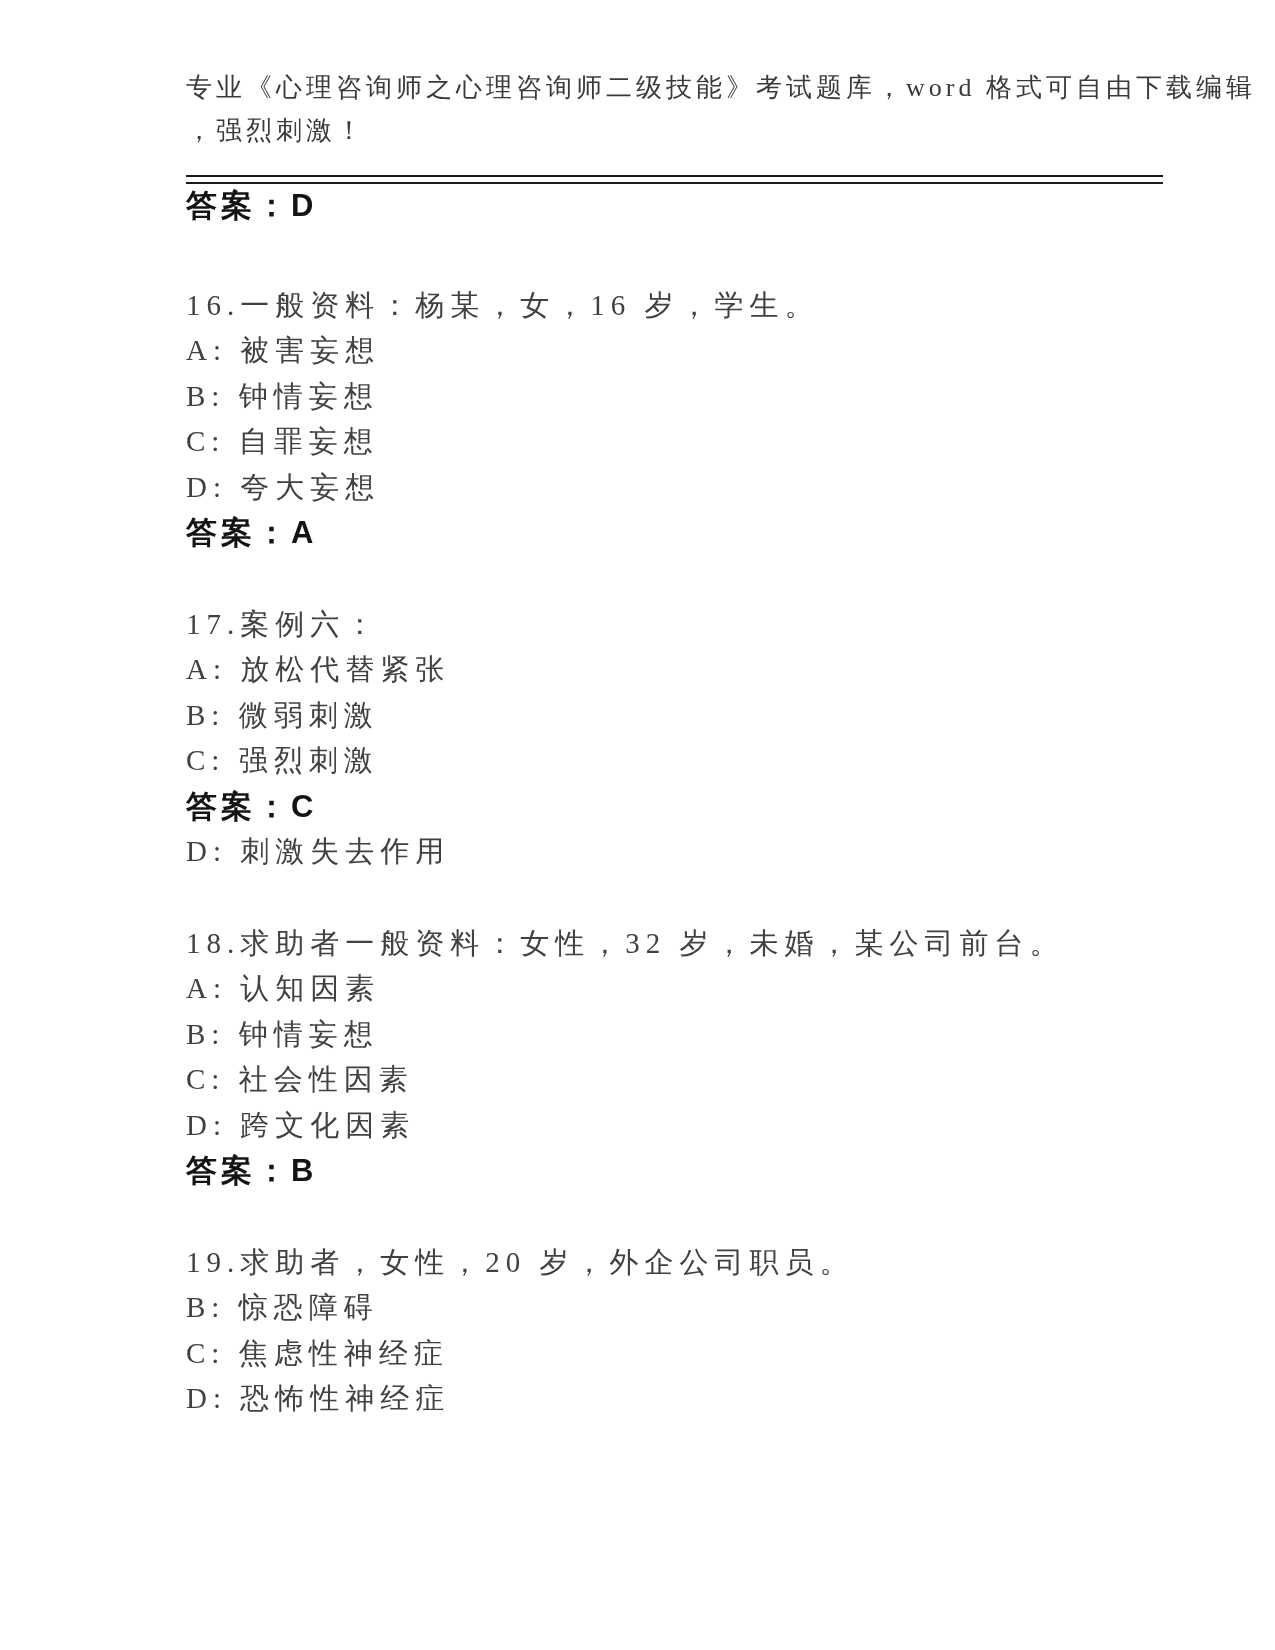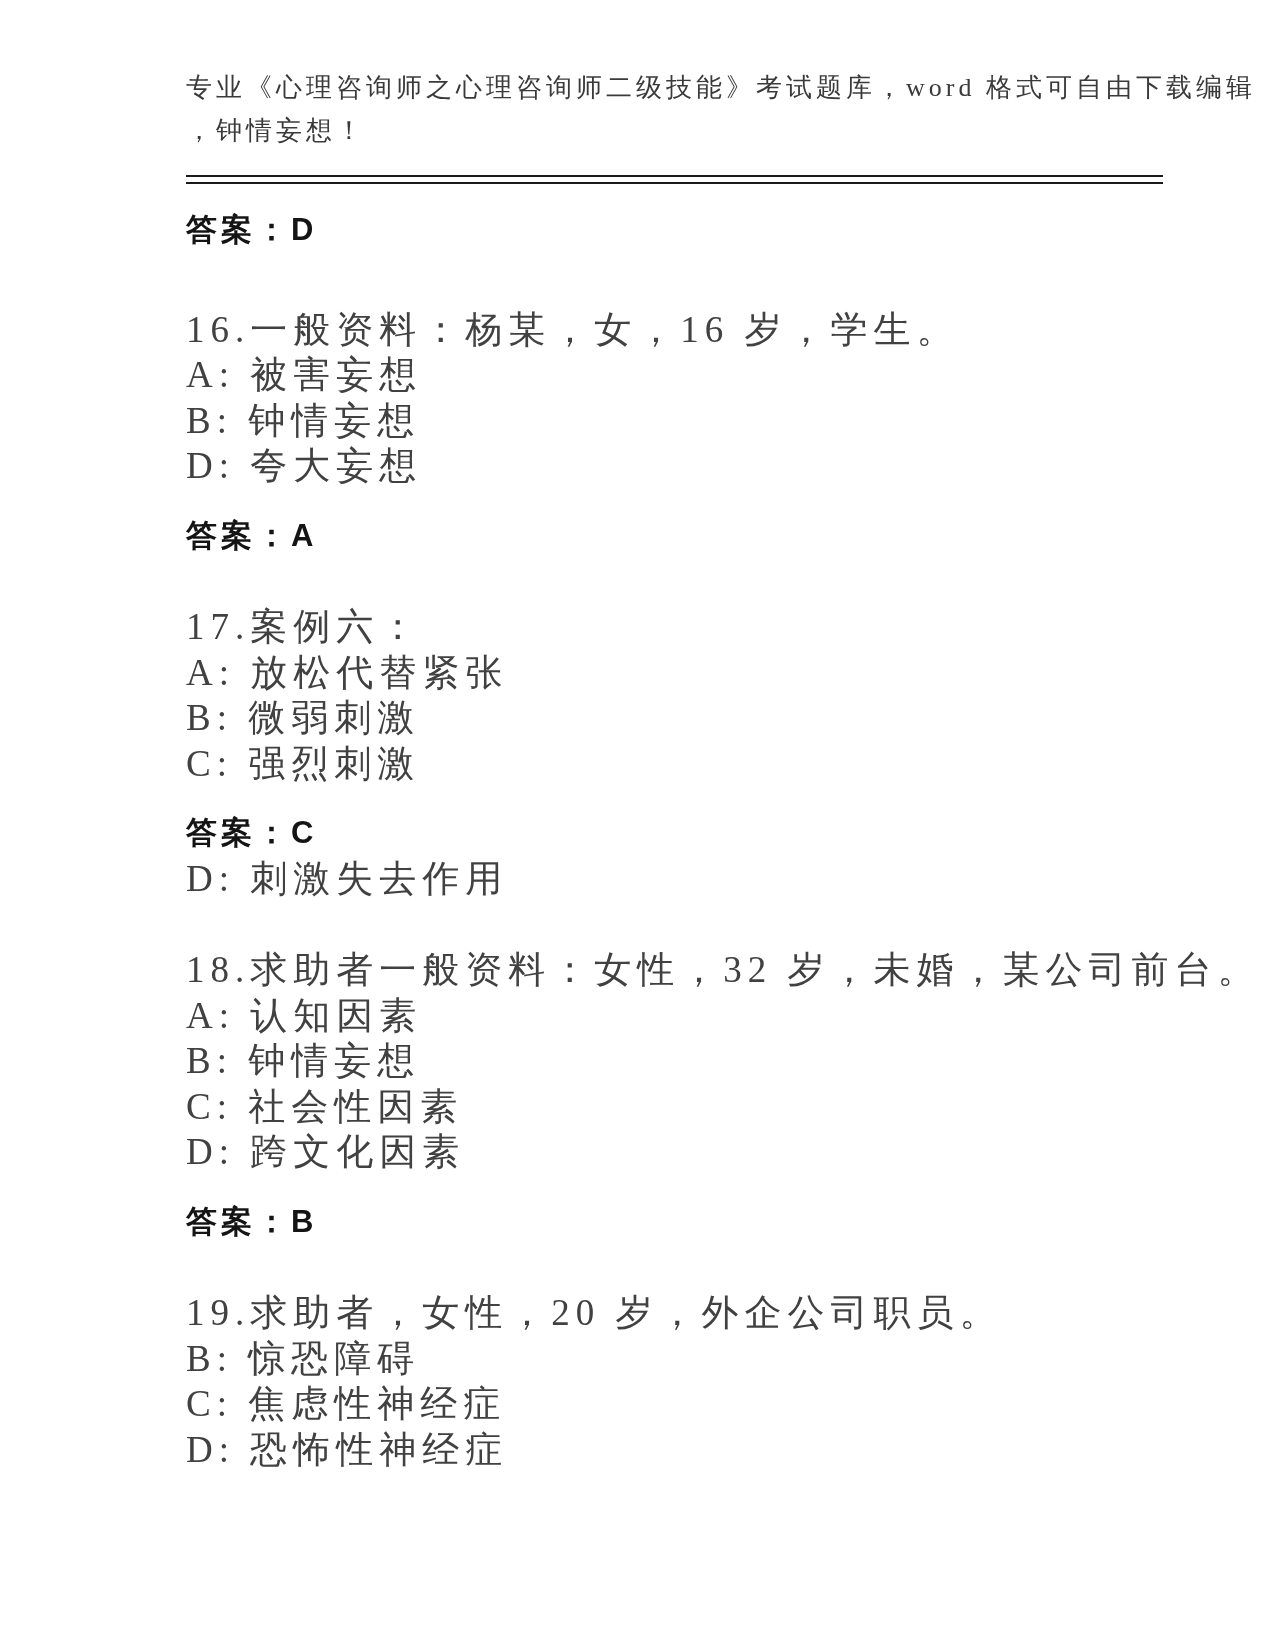--- a/index.html
+++ b/index.html
@@ -50,58 +50,58 @@
     top: 183px;
     width: 980px;
   }
   .line {
     height: 45.5px;
     line-height: 45.5px;
     white-space: nowrap;
   }
   .line.qtext {
     font-family: "Liberation Serif", "DejaVu Serif", serif;
-    font-size: 37px;
+    font-size: 29px;
     letter-spacing: 6px;
     color: #414141;
     font-weight: 400;
   }
   .line.ans {
     font-family: "Liberation Sans", "DejaVu Sans", sans-serif;
     font-size: 31px;
     letter-spacing: 4px;
     color: #141414;
     font-weight: 700;
-    margin-top: 24px;
   }
   .spacer { height: 46px; }
   .spacer.first { height: 54px; }
 </style>
 </head>
 <body>
 
 <div class="page">
   <div class="content">
 
     <div class="doc-header">
       <div>专业《心理咨询师之心理咨询师二级技能》考试题库，word 格式可自由下载编辑</div>
-      <div>，钟情妄想！</div>
+      <div>，强烈刺激！</div>
     </div>
 
     <div class="header-rule"></div>
 
     <div class="body-text">
 
       <div class="line ans">答案：D</div>
 
       <div class="spacer first"></div>
 
       <div class="line qtext">16.一般资料：杨某，女，16 岁，学生。</div>
       <div class="line qtext">A: 被害妄想</div>
       <div class="line qtext">B: 钟情妄想</div>
+      <div class="line qtext">C: 自罪妄想</div>
       <div class="line qtext">D: 夸大妄想</div>
       <div class="line ans">答案：A</div>
 
       <div class="spacer"></div>
 
       <div class="line qtext">17.案例六：</div>
       <div class="line qtext">A: 放松代替紧张</div>
       <div class="line qtext">B: 微弱刺激</div>
       <div class="line qtext">C: 强烈刺激</div>
       <div class="line ans">答案：C</div>

